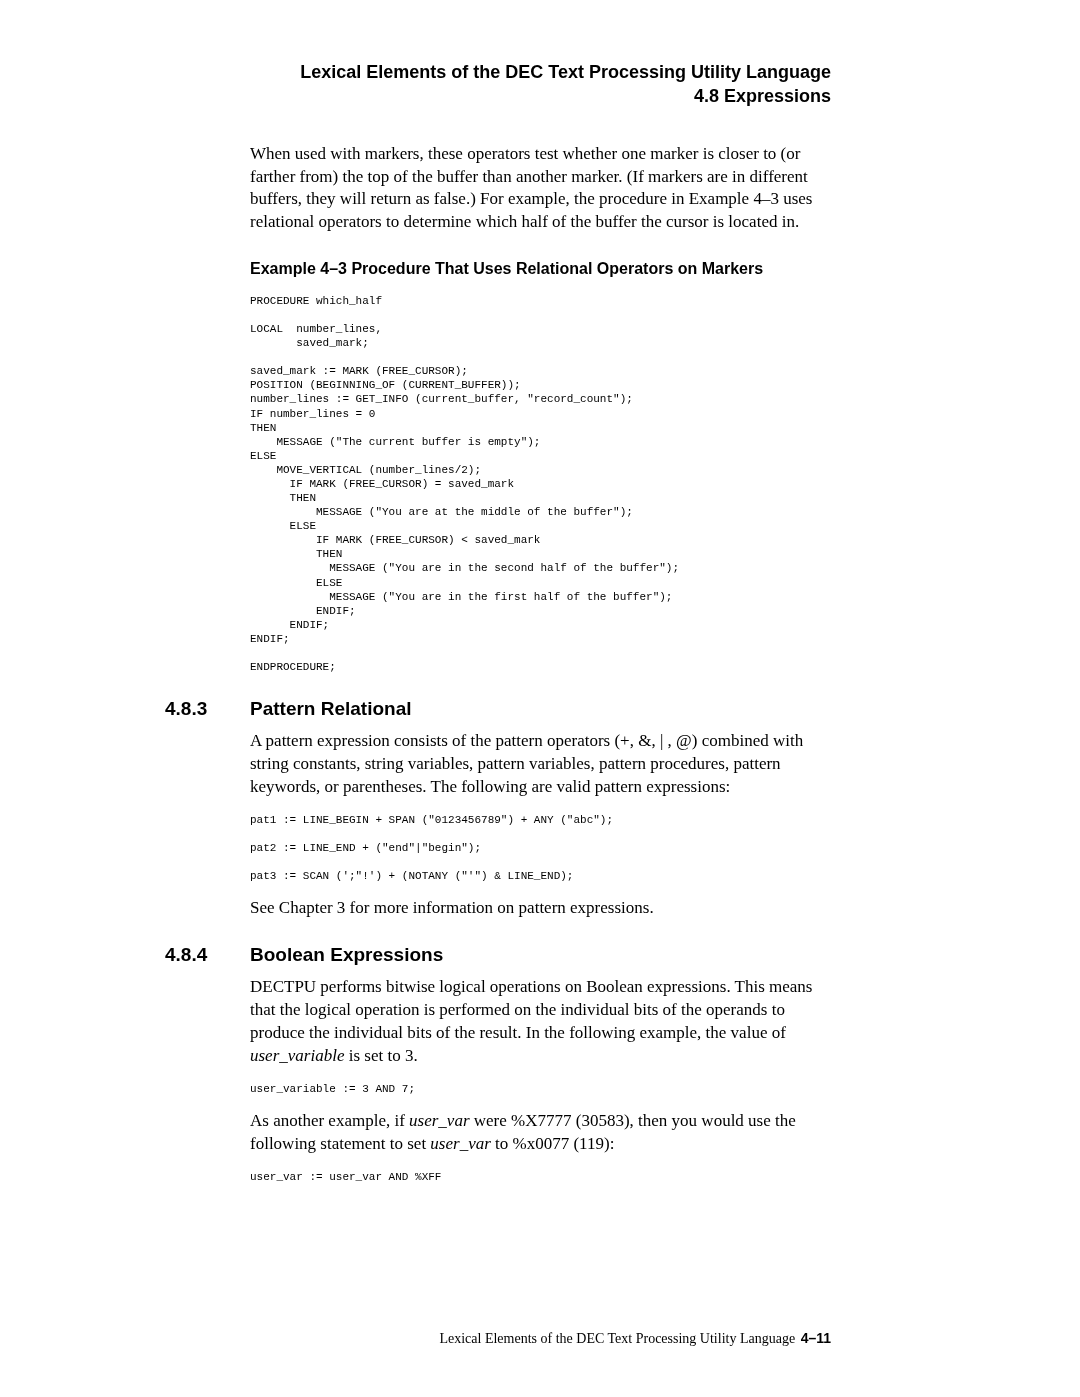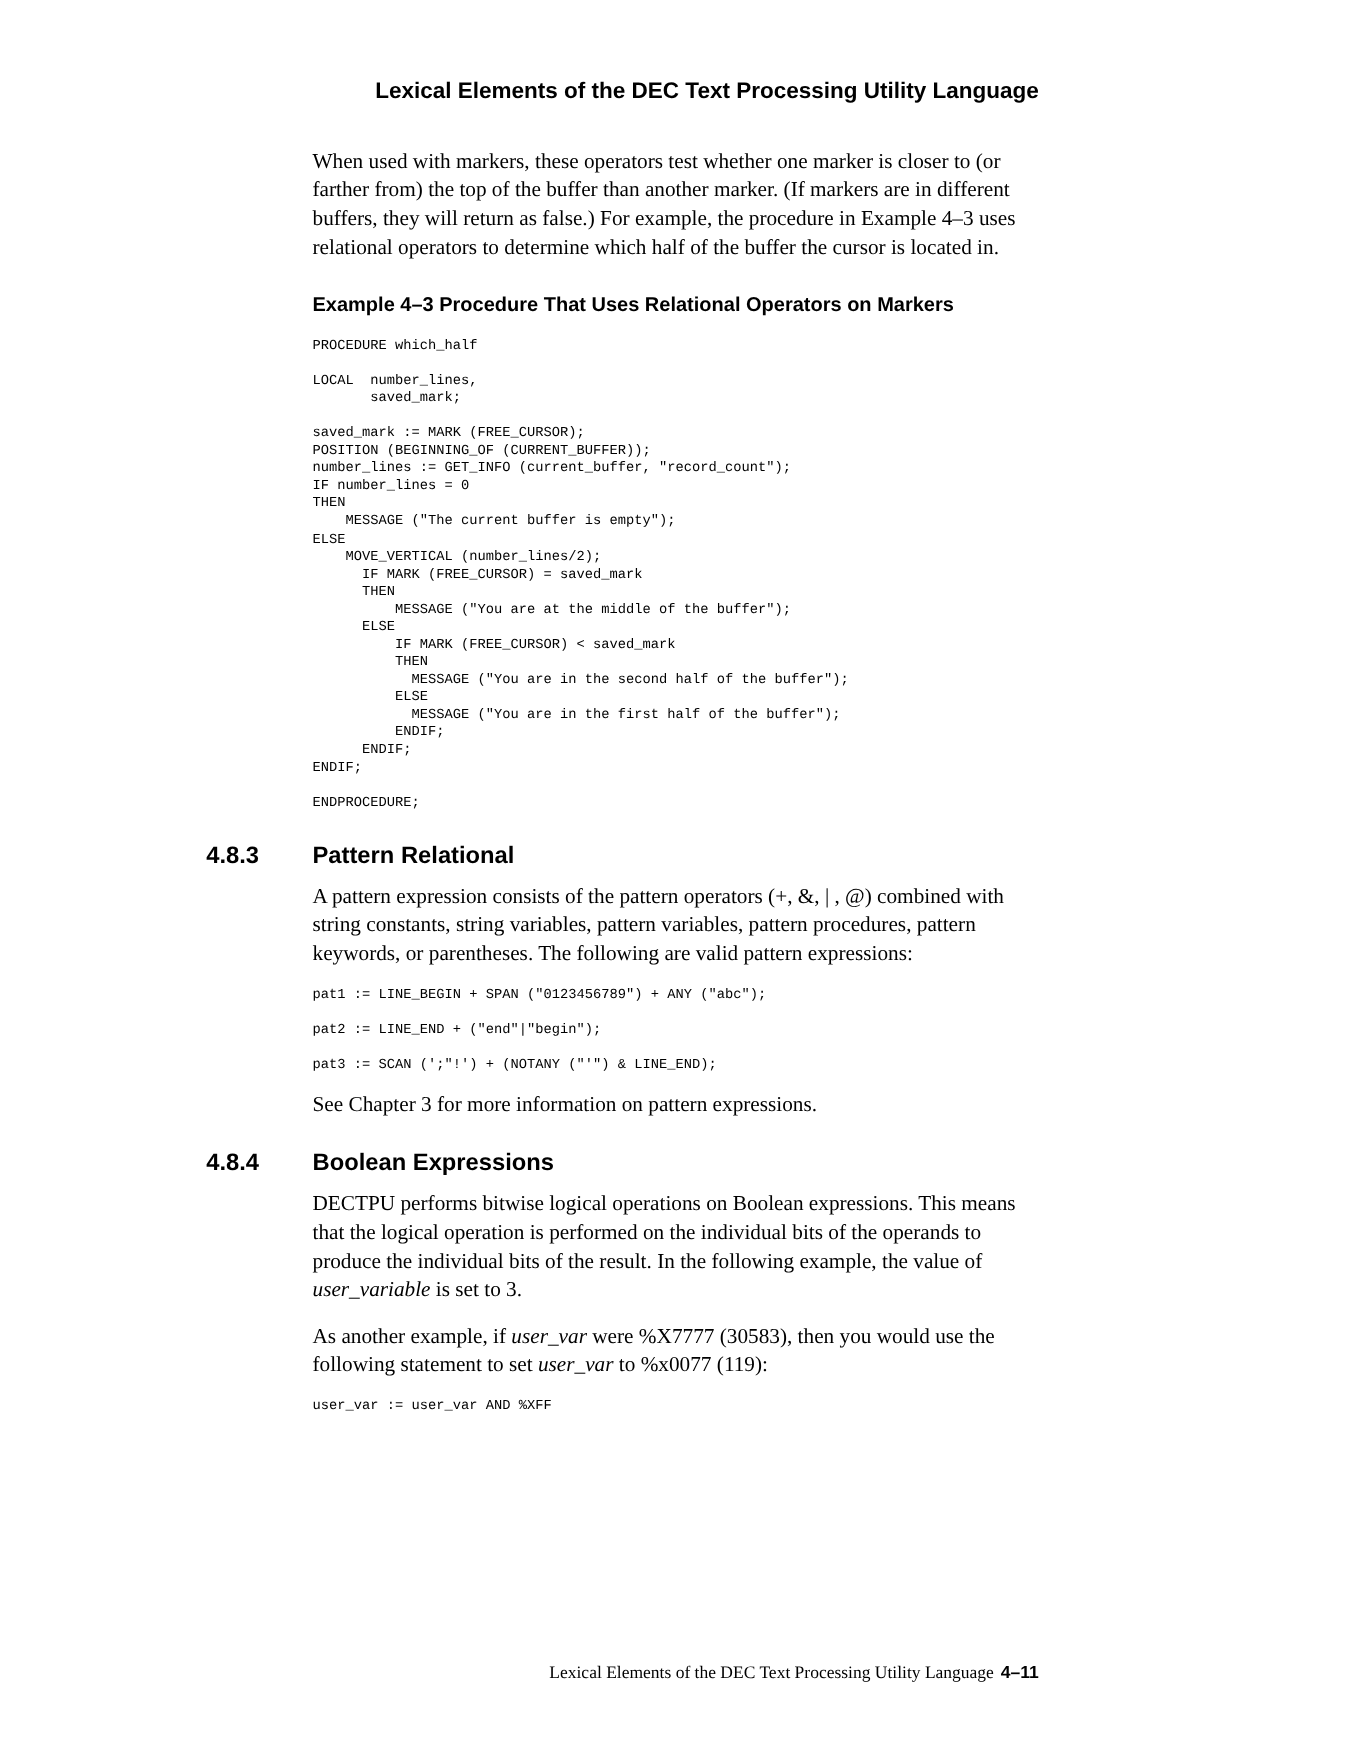--- a/index.html
+++ b/index.html
@@ -79,20 +79,21 @@
     margin-left: 2px;
   }
 </style>
 </head>
 <body>
 
 <div class="page">
 
   <div class="running-head">
     <div>Lexical Elements of the DEC Text Processing Utility Language</div>
+    <div>4.8 Expressions</div>
   </div>
 
   <div class="body-block">
     <p class="para">When used with markers, these operators test whether one marker is closer to (or farther from) the top of the buffer than another marker. (If markers are in different buffers, they will return as false.) For example, the procedure in Example 4–3 uses relational operators to determine which half of the buffer the cursor is located in.</p>
 
     <div class="example-title">Example 4–3   Procedure That Uses Relational Operators on Markers</div>
     <pre class="code">PROCEDURE which_half
 
 LOCAL  number_lines,
        saved_mark;
@@ -138,20 +139,21 @@
 
   <div class="subsection">
     <span class="num">4.8.4</span>
     <span class="title">Boolean Expressions</span>
   </div>
 
   <div class="body-block">
     <p class="para">
       <span>DECTPU performs bitwise logical operations on Boolean expressions. This means that the logical operation is performed on the individual bits of the operands to produce the individual bits of the result. In the following example, the value of </span><span class="italic">user_variable</span><span> is set to 3.</span>
     </p>
+    <pre class="code">user_variable := 3 AND 7;</pre>
     <p class="para">
       <span>As another example, if </span><span class="italic">user_var</span><span> were %X7777 (30583), then you would use the following statement to set </span><span class="italic">user_var</span><span> to %x0077 (119):</span>
     </p>
     <pre class="code">user_var := user_var AND %XFF</pre>
   </div>
 
   <div class="footer">
     <span class="label">Lexical Elements of the DEC Text Processing Utility Language</span>
     <span class="pg">4–11</span>
   </div>

